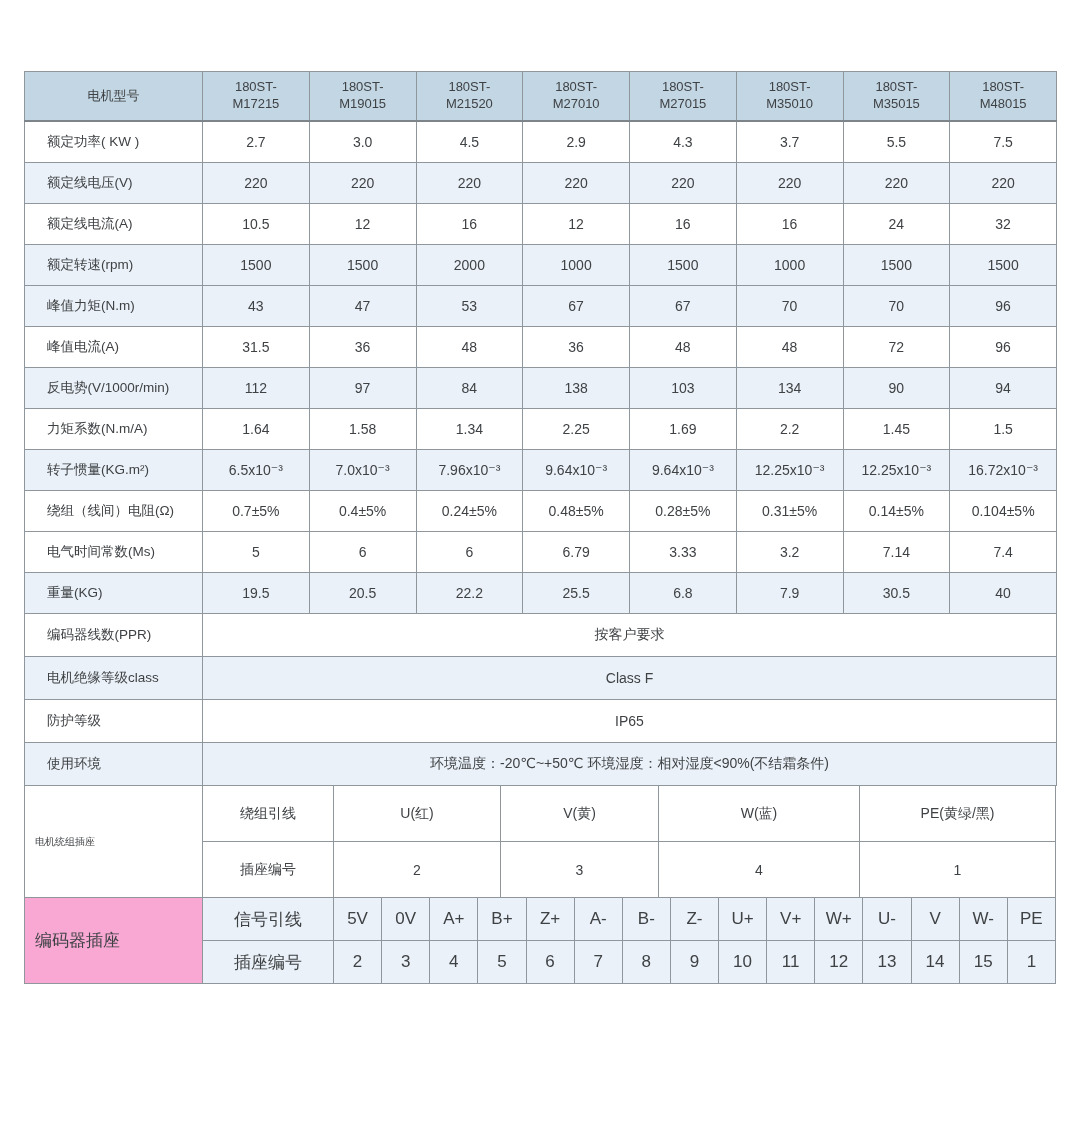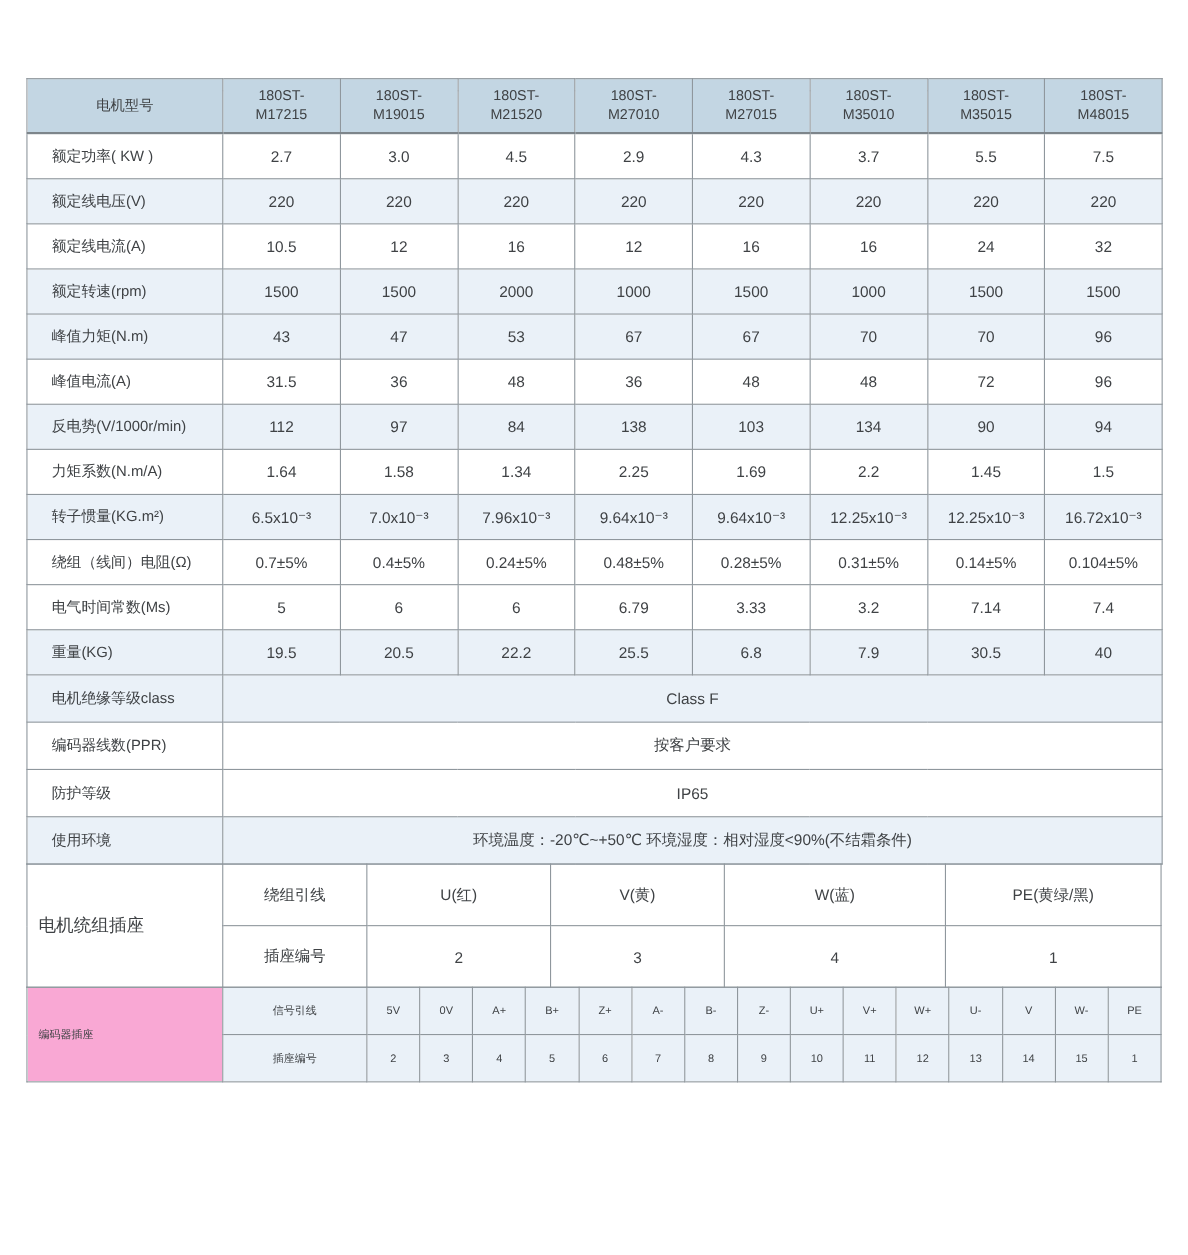--- a/index.html
+++ b/index.html
@@ -17,24 +17,24 @@
     font-weight:normal;font-size:14px;color:#3f4245;padding:0;overflow:hidden;
   }
   th.model-head,th.label-head{
     height:48px;background:#c3d6e3;font-size:13px;line-height:1.3;white-space:pre-line;
     border-bottom:2px solid #7d858b;
   }
   td.row-label{text-align:left;padding-left:22px;font-size:13.5px;}
   tr.spec td{height:40px;}
   tr.merged td{height:42px;}
   tr.sock td{height:55px;}
-  tr.enc td{height:42px;font-size:10px;margin-top:12px;}
+  tr.enc td{height:42px;font-size:17px;margin-top:12px;}
   tr.alt td{background:#eaf1f8;}
   tr.white td{background:#ffffff;}
-  td.group-label{text-align:left;padding-left:10px;font-size:16px;background:#ffffff;}
+  td.group-label{text-align:left;padding-left:10px;font-size:10px;background:#ffffff;}
   table.enc-tbl td.group-label{background:#f9a8d4;}
 </style>
 </head>
 <body>
 
 <div class="topline"></div>
 
 <div class="tablewrap">
   <table class="main-tbl">
     <colgroup>
@@ -188,27 +188,27 @@
           <td class="row-label">重量(KG)</td>
           <td>19.5</td>
           <td>20.5</td>
           <td>22.2</td>
           <td>25.5</td>
           <td>6.8</td>
           <td>7.9</td>
           <td>30.5</td>
           <td>40</td>
         </tr>
+        <tr class="merged white">
+          <td class="row-label">编码器线数(PPR)</td>
+          <td colspan="8">按客户要求</td>
+        </tr>
         <tr class="merged alt">
           <td class="row-label">电机绝缘等级class</td>
           <td colspan="8">Class F</td>
-        </tr>
-        <tr class="merged white">
-          <td class="row-label">编码器线数(PPR)</td>
-          <td colspan="8">按客户要求</td>
         </tr>
         <tr class="merged white">
           <td class="row-label">防护等级</td>
           <td colspan="8">IP65</td>
         </tr>
         <tr class="merged alt">
           <td class="row-label">使用环境</td>
           <td colspan="8">环境温度：-20℃~+50℃ 环境湿度：相对湿度&lt;90%(不结霜条件)</td>
         </tr>
       </tbody>

